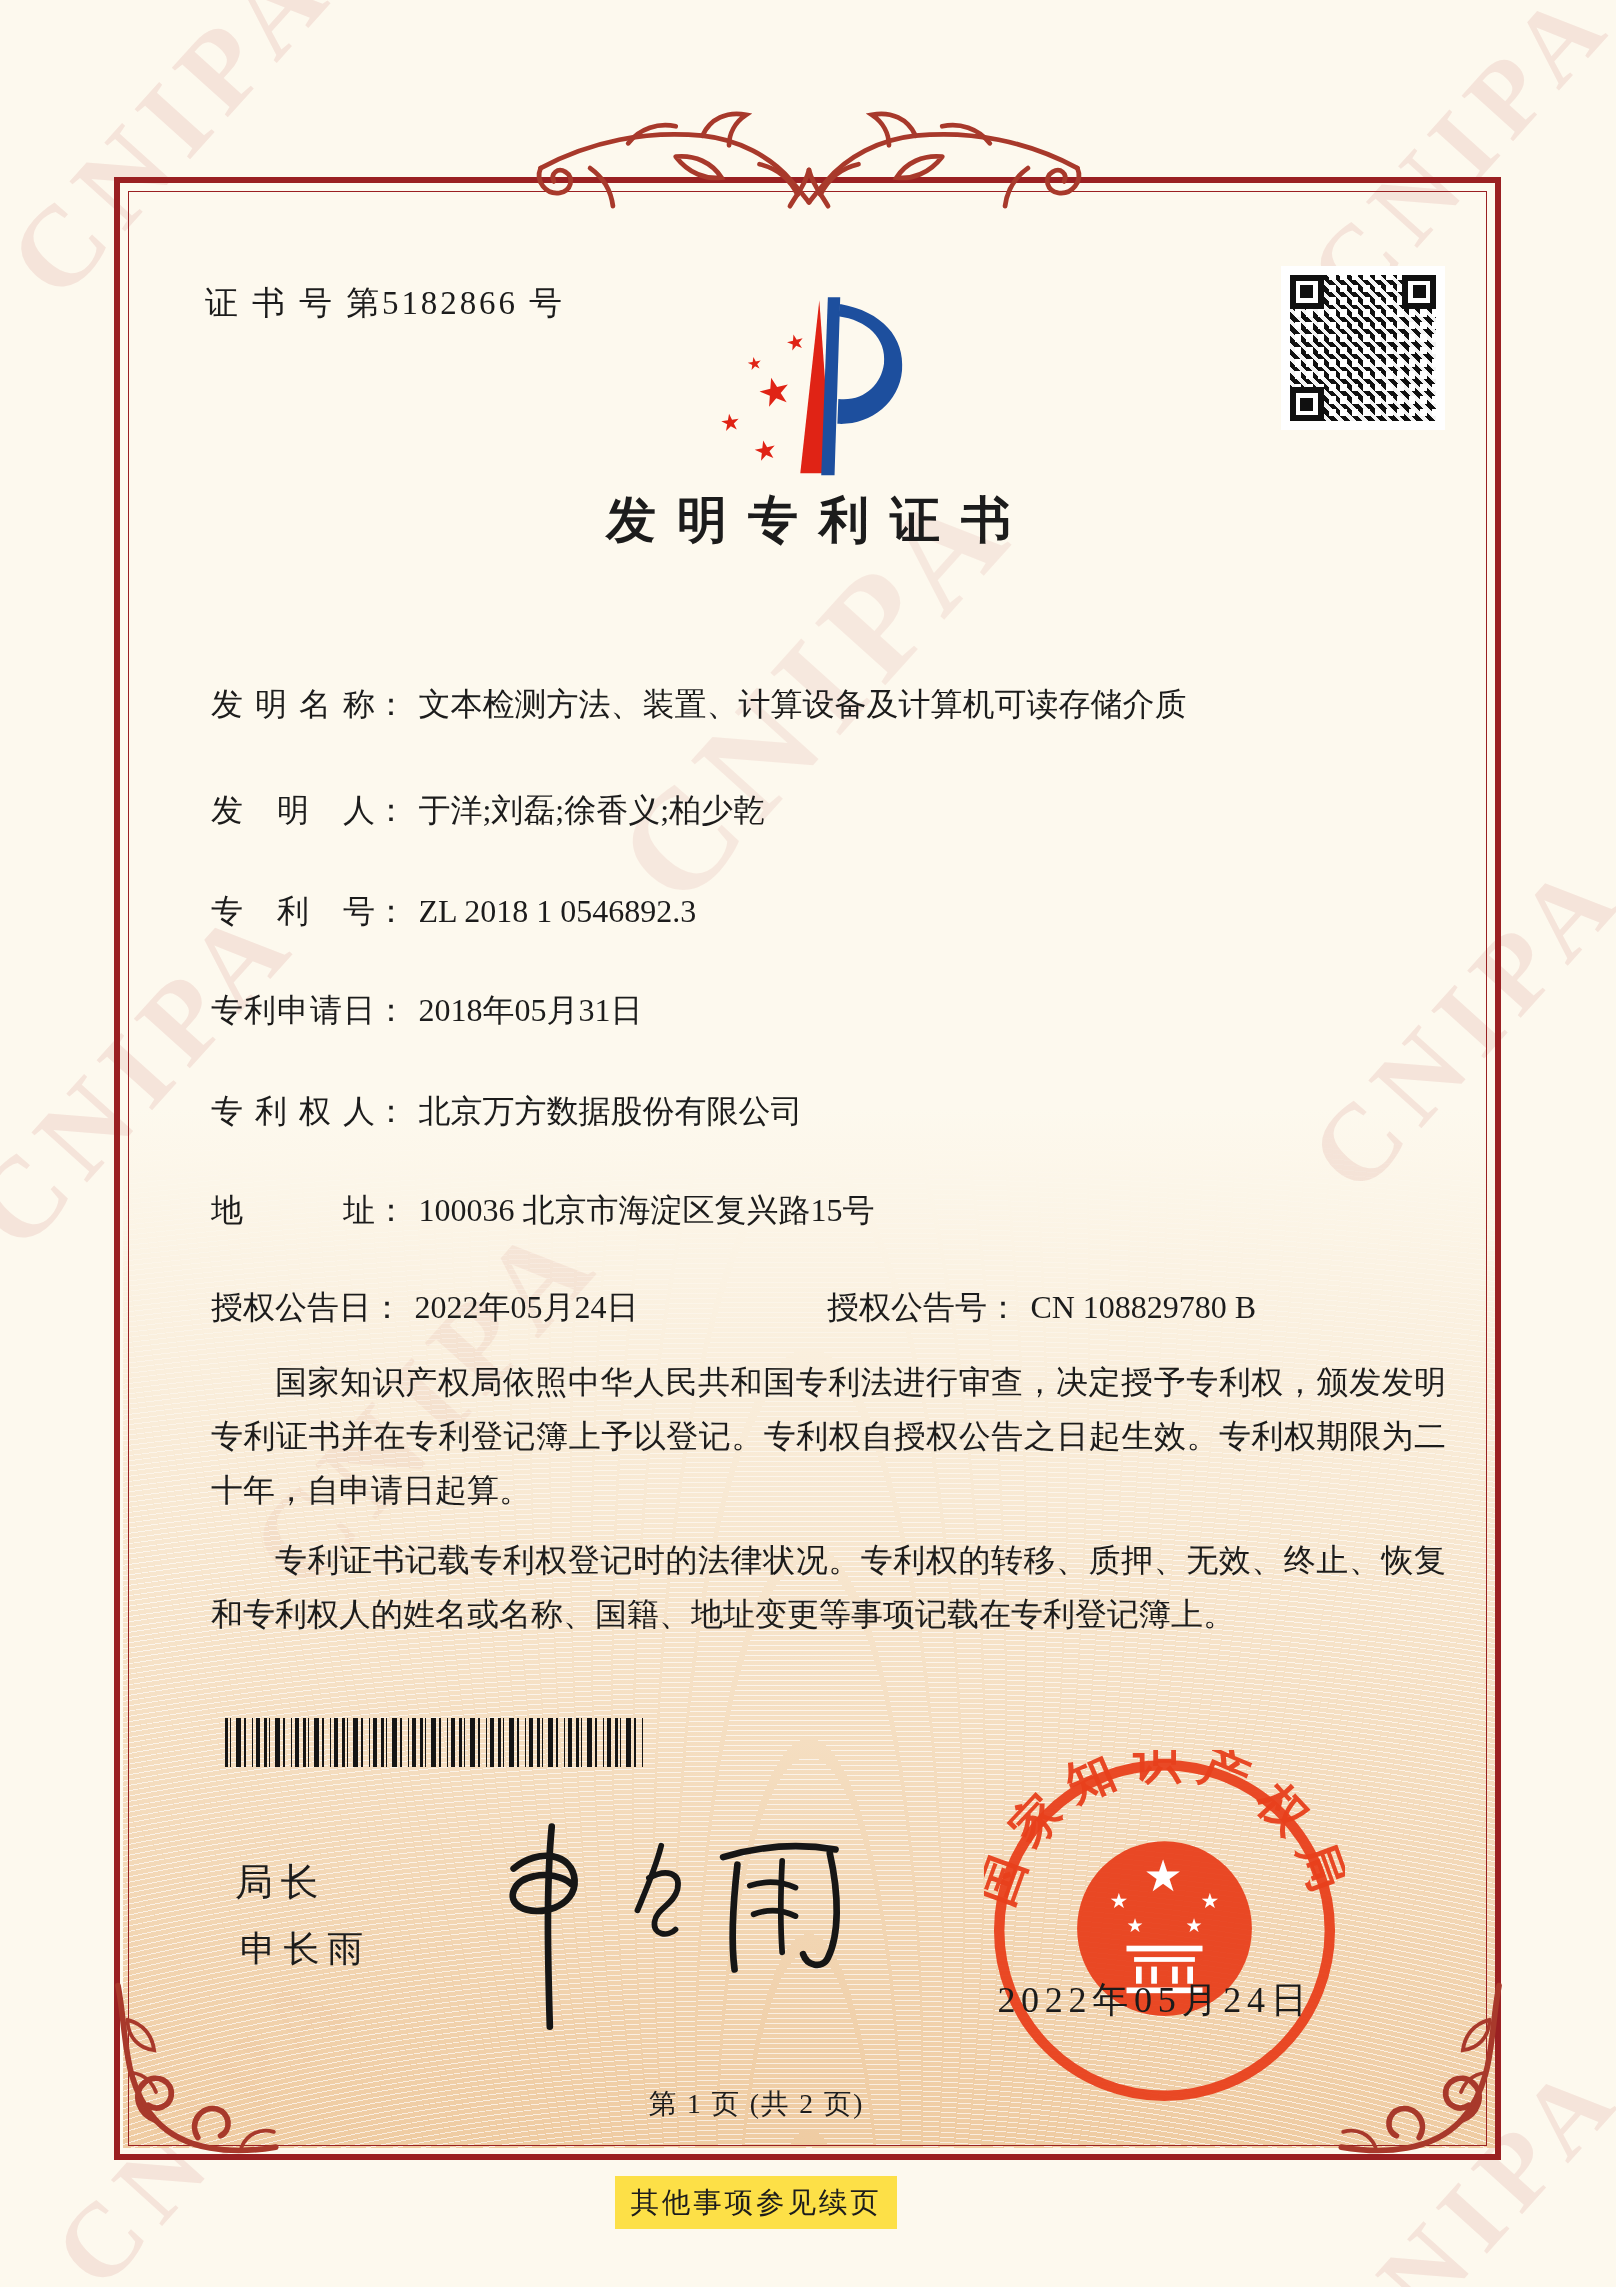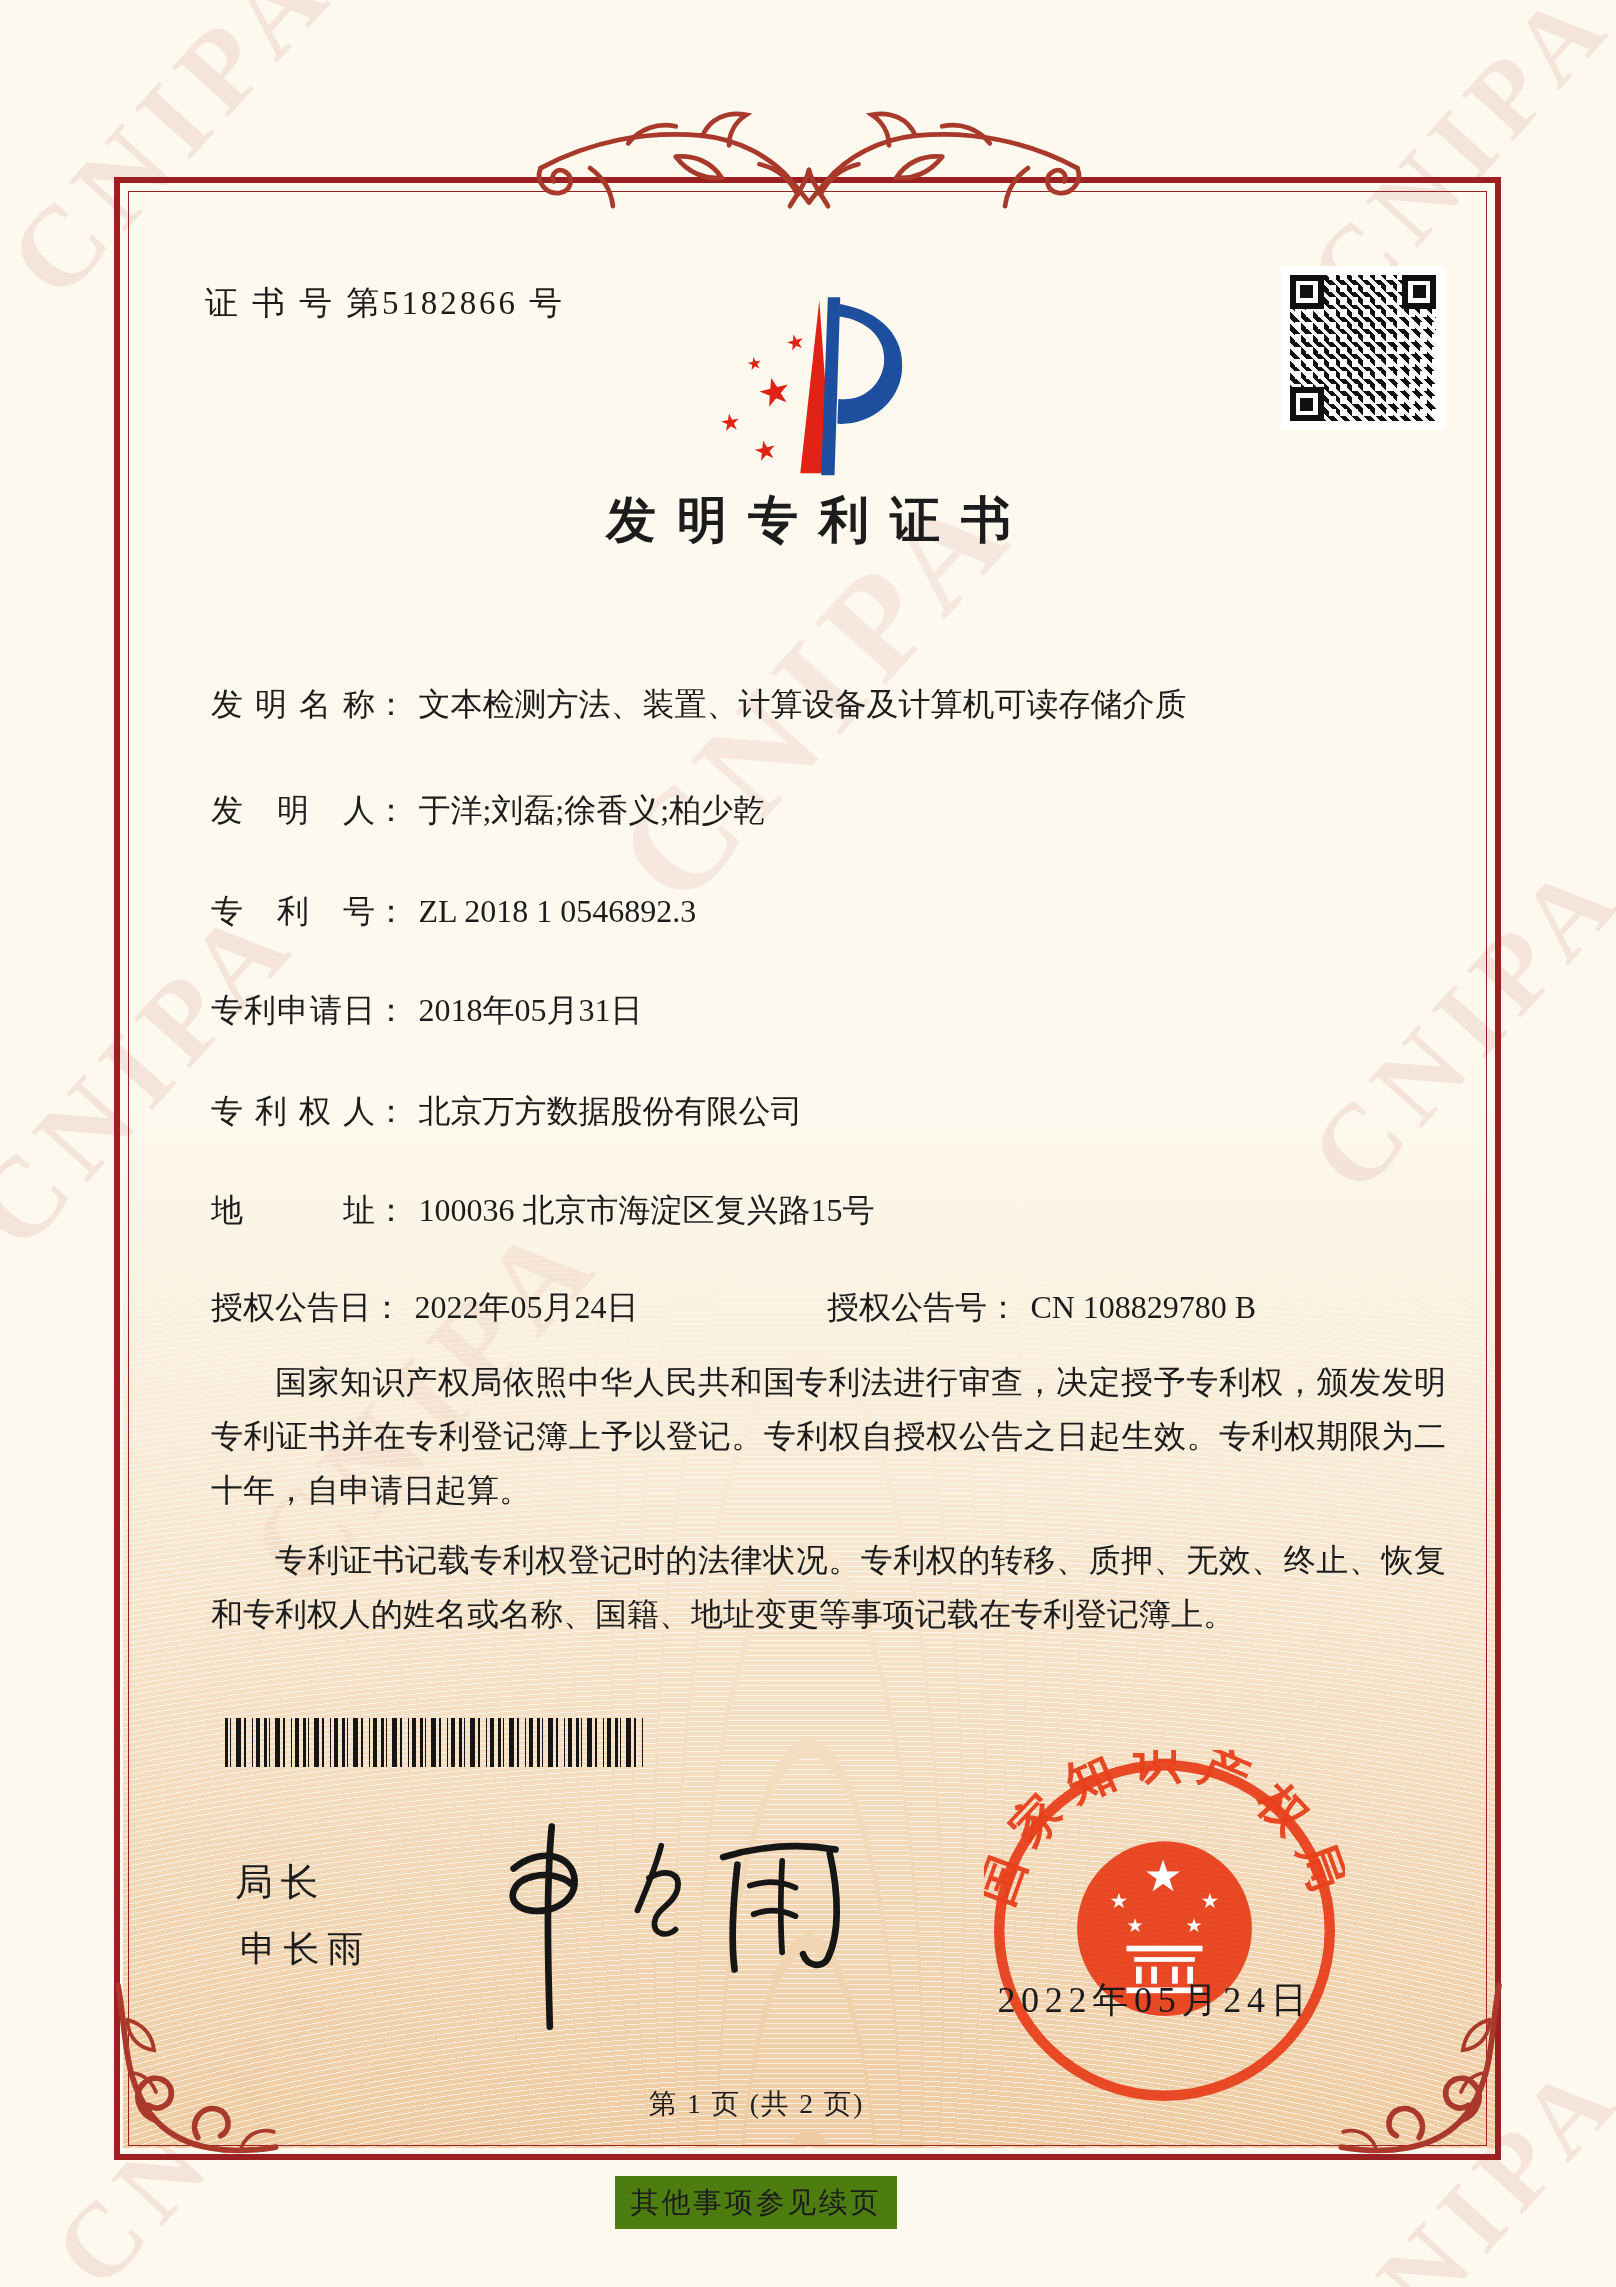--- a/index.html
+++ b/index.html
@@ -59,21 +59,21 @@
       #151515 27px 27.6px,transparent 27.6px 31px,#151515 31px 35px,transparent 35px 39px);}
   
   .sig-title{position:absolute;left:235px;top:1857px;font-size:38px;letter-spacing:7.6px;}
   .sig-name{position:absolute;left:240px;top:1925px;font-size:36px;letter-spacing:7.6px;
     font-family:"Liberation Sans","DejaVu Sans",sans-serif;}
   .signature{position:absolute;left:447px;top:1819px;}
   
   .seal{position:absolute;left:984px;top:1750px;}
   
   .page-footer{position:absolute;left:62px;top:2085px;width:1389px;text-align:center;font-size:27.6px;letter-spacing:1.9px;}
-  .note{position:absolute;left:615px;top:2176px;width:282px;height:53px;background:#4d7c0f;
+  .note{position:absolute;left:615px;top:2176px;width:282px;height:53px;background:#fde047;
     text-align:center;line-height:53px;font-size:28.5px;letter-spacing:2.9px;}
   
   .crest{position:absolute;left:533px;top:107px;}
   .corner{position:absolute;}
   .corner.bl{left:99px;top:1978px;}
   .corner.br{left:1328px;top:1978px;transform:scaleX(-1);}
   svg{display:block;}
 </style>
 </head>
 <body>

